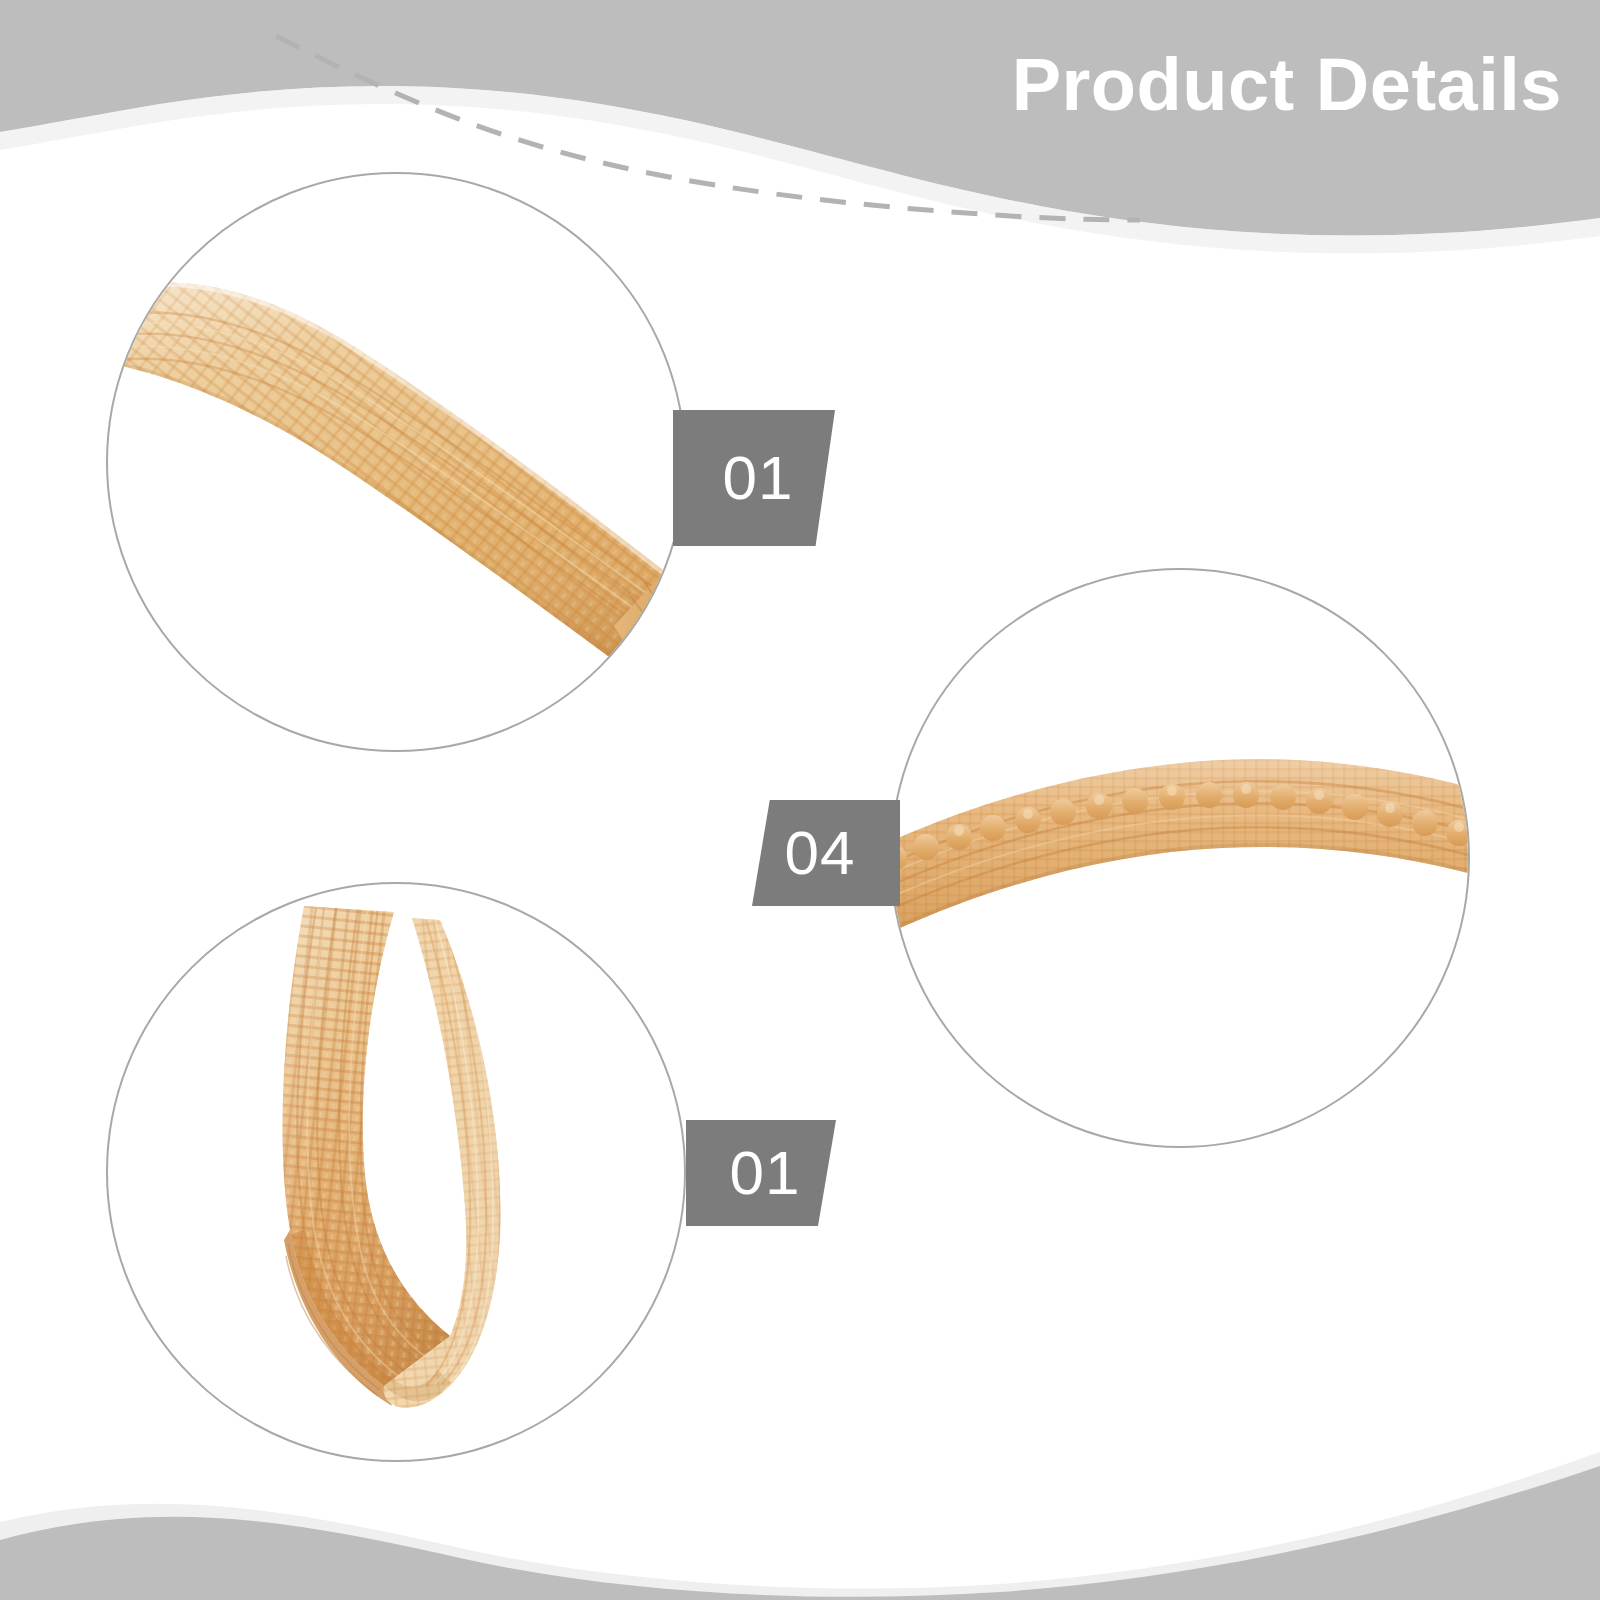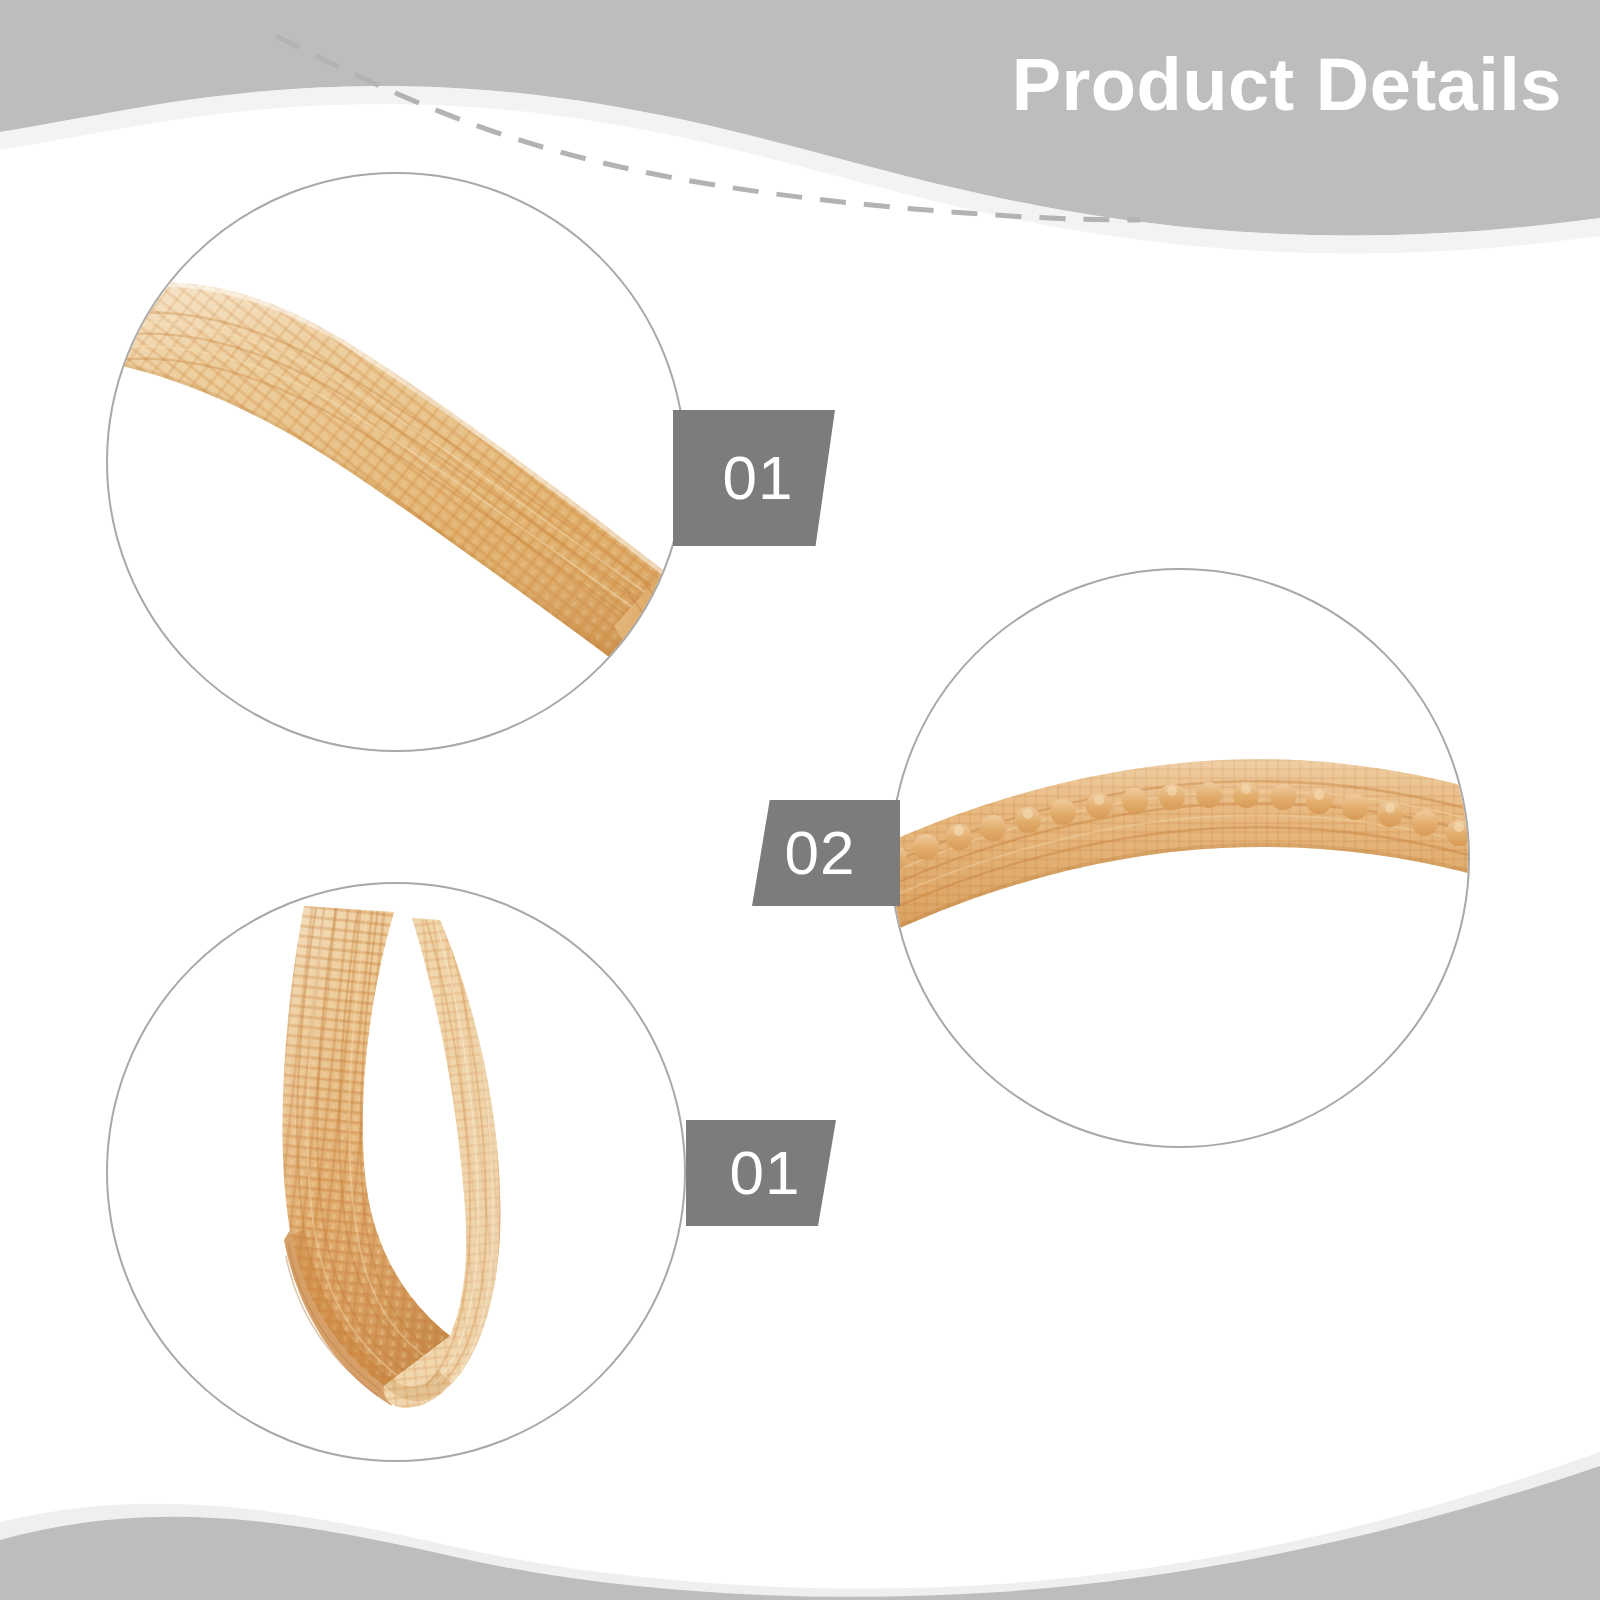--- a/index.html
+++ b/index.html
@@ -263,21 +263,21 @@
         </g>
 
         <g clip-path="url(#b2clip)">
           <path d="M-60,392 C60,326 200,284 330,278 C450,272 560,292 660,330" fill="none" stroke="#a96f2c" stroke-width="8" opacity="0.20"></path>
         </g>
       </svg>
     </div>
   </div>
 
   <div class="badge badge-left" style="left:752px; top:800px; width:148px; height:106px;">
-    <span class="badge-num">02</span>
+    <span class="badge-num">04</span>
   </div>
 
   <div class="photo-circle" style="left:106px; top:882px; width:580px; height:580px;">
     <div class="photo-inner">
       <svg viewBox="0 0 580 580" width="580" height="580" xmlns="http://www.w3.org/2000/svg">
         <defs>
           <linearGradient id="b3left" x1="0" y1="0" x2="0.2" y2="1">
             <stop offset="0%" stop-color="#f2dcb8"></stop>
             <stop offset="26%" stop-color="#ecca96"></stop>
             <stop offset="55%" stop-color="#e3b377"></stop>

